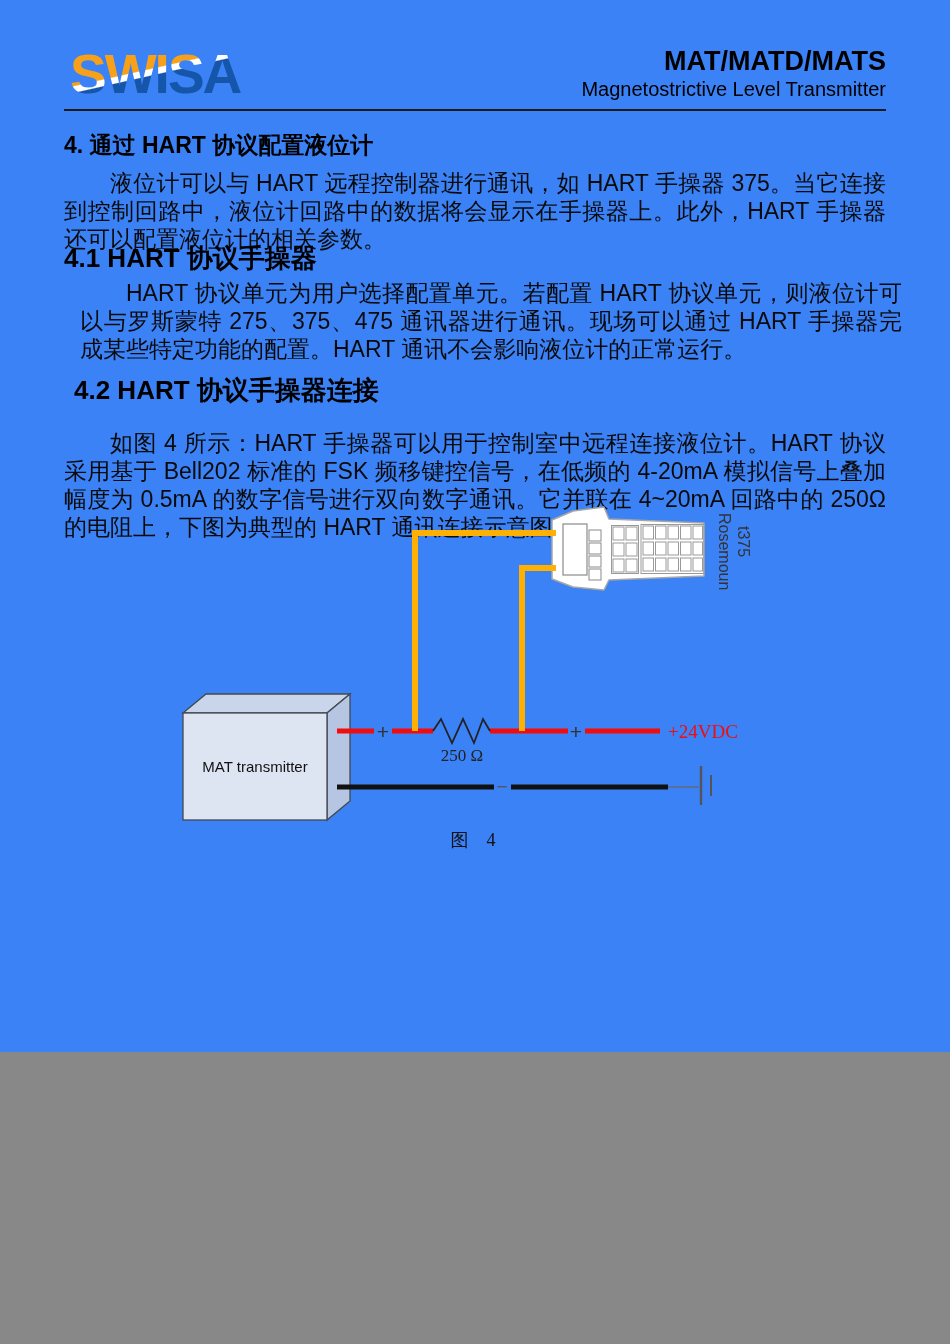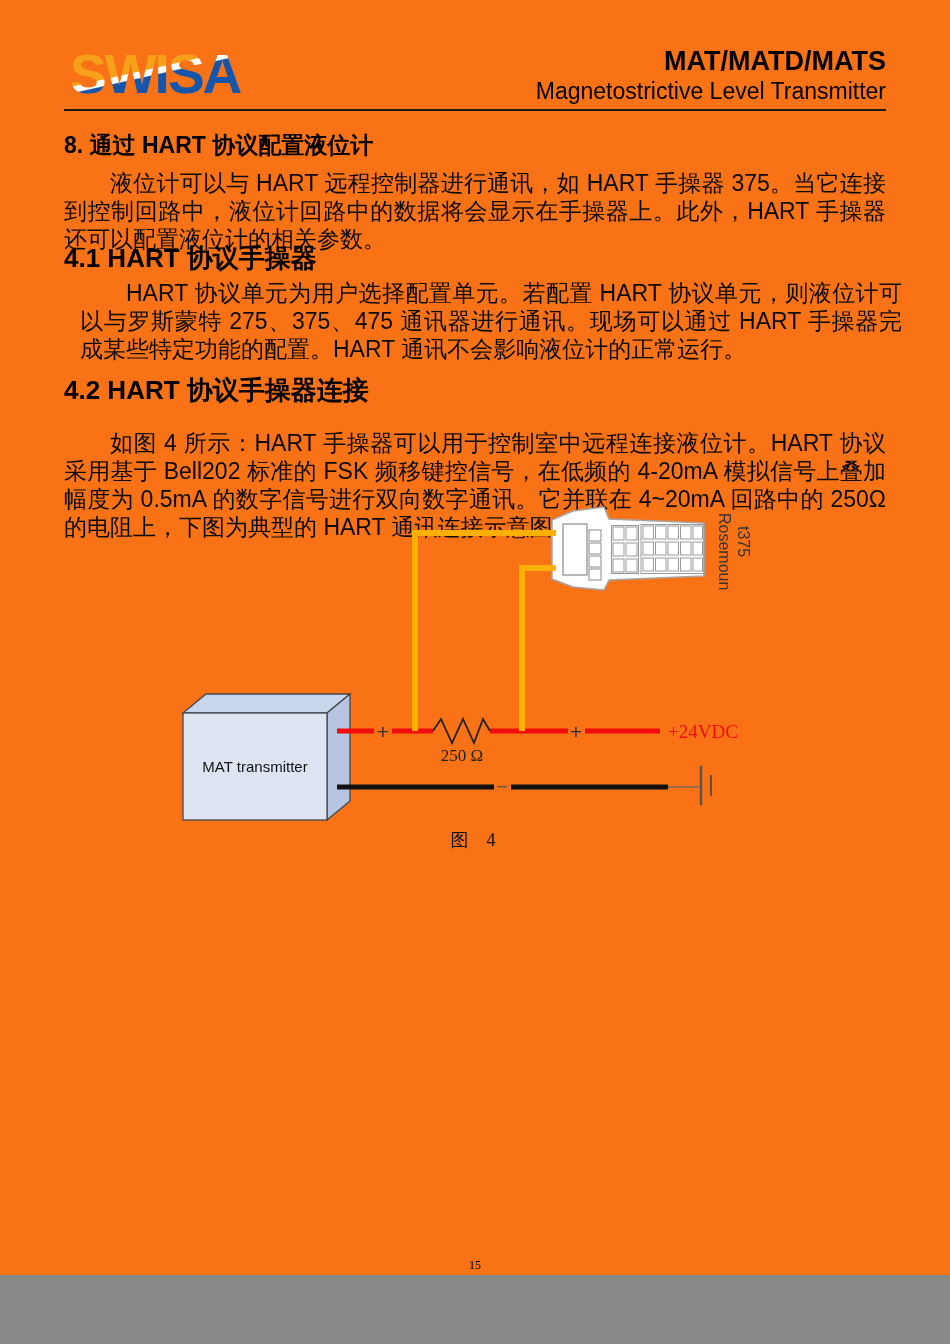--- a/index.html
+++ b/index.html
@@ -1,47 +1,47 @@
 <!DOCTYPE html>
 <html><head>
 <meta charset="utf-8">
 <style>
   html,body{margin:0;padding:0;background:#888;}
   .page{
-    position:relative;width:950px;height:1275px;background:#f97316;
+    position:relative;width:950px;height:1052px;background:#3b82f6;
     font-family:"Liberation Sans",sans-serif;color:#111;overflow:hidden;margin:0 auto;
   }
   
   .logo{position:absolute;left:70px;top:40px;width:195px;height:66px;}
   .product-title{
     position:absolute;right:64px;top:46px;width:500px;text-align:right;
     font-size:27px;font-weight:bold;letter-spacing:0px;color:#000;
   }
   .product-subtitle{
     position:absolute;right:64px;top:78px;width:500px;text-align:right;
-    font-size:23px;color:#000;
+    font-size:20px;color:#000;
   }
   .header-rule{
     position:absolute;left:64px;top:109px;width:822px;height:2px;background:#1a1a1a;
   }
   
   .h-main{
     position:absolute;left:64px;top:130px;width:822px;
     font-size:23px;font-weight:bold;color:#000;
   }
   .h-sub{
     position:absolute;left:64px;width:822px;
     font-size:26px;font-weight:bold;color:#000;
   }
   .para{
     position:absolute;left:64px;width:822px;
     font-size:23px;line-height:28px;text-align:justify;text-indent:2em;color:#0a0a0a;
   }
   #h41{top:241px;}   #p41{top:279px;margin-left:16px;}
-  #h42{top:373px;}   #p42{top:429px;}
+  #h42{top:373px;margin-left:10px;}   #p42{top:429px;}
   #p4 {top:169px;}
   
   .figure-svg{position:absolute;left:0;top:500px;width:950px;height:360px;}
   .serif-label{font-family:"Liberation Serif",serif;}
   
   .page-number{
     position:absolute;left:0;top:1258px;width:100%;text-align:center;
     font-family:"Liberation Serif",serif;font-size:12px;color:#000;
   }
 </style>
@@ -61,21 +61,21 @@
         <stop offset="1" stop-color="#f7a11a"></stop>
       </linearGradient>
     </defs>
     <text x="0" y="53" font-family="Liberation Sans, sans-serif" font-size="55" font-weight="bold" letter-spacing="-2" fill="url(#logoGrad)">SWISA</text>
   </svg>
 
   <div class="product-title">MAT/MATD/MATS</div>
   <div class="product-subtitle">Magnetostrictive Level Transmitter</div>
   <div class="header-rule"></div>
 
-  <div class="h-main" id="h4">8. 通过 HART 协议配置液位计</div>
+  <div class="h-main" id="h4">4. 通过 HART 协议配置液位计</div>
   <div class="para" id="p4">液位计可以与 HART 远程控制器进行通讯，如 HART 手操器 375。当它连接到控制回路中，液位计回路中的数据将会显示在手操器上。此外，HART 手操器还可以配置液位计的相关参数。</div>
 
   <div class="h-sub" id="h41">4.1 HART 协议手操器</div>
   <div class="para" id="p41">HART 协议单元为用户选择配置单元。若配置 HART 协议单元，则液位计可以与罗斯蒙特 275、375、475 通讯器进行通讯。现场可以通过 HART 手操器完成某些特定功能的配置。HART 通讯不会影响液位计的正常运行。</div>
 
   <div class="h-sub" id="h42">4.2 HART 协议手操器连接</div>
   <div class="para" id="p42">如图 4 所示：HART 手操器可以用于控制室中远程连接液位计。HART 协议采用基于 Bell202 标准的 FSK 频移键控信号，在低频的 4-20mA 模拟信号上叠加幅度为 0.5mA 的数字信号进行双向数字通讯。它并联在 4~20mA 回路中的 250Ω的电阻上，下图为典型的 HART 通讯连接示意图。</div>
 
   <svg class="figure-svg" viewBox="0 0 950 360">
 

